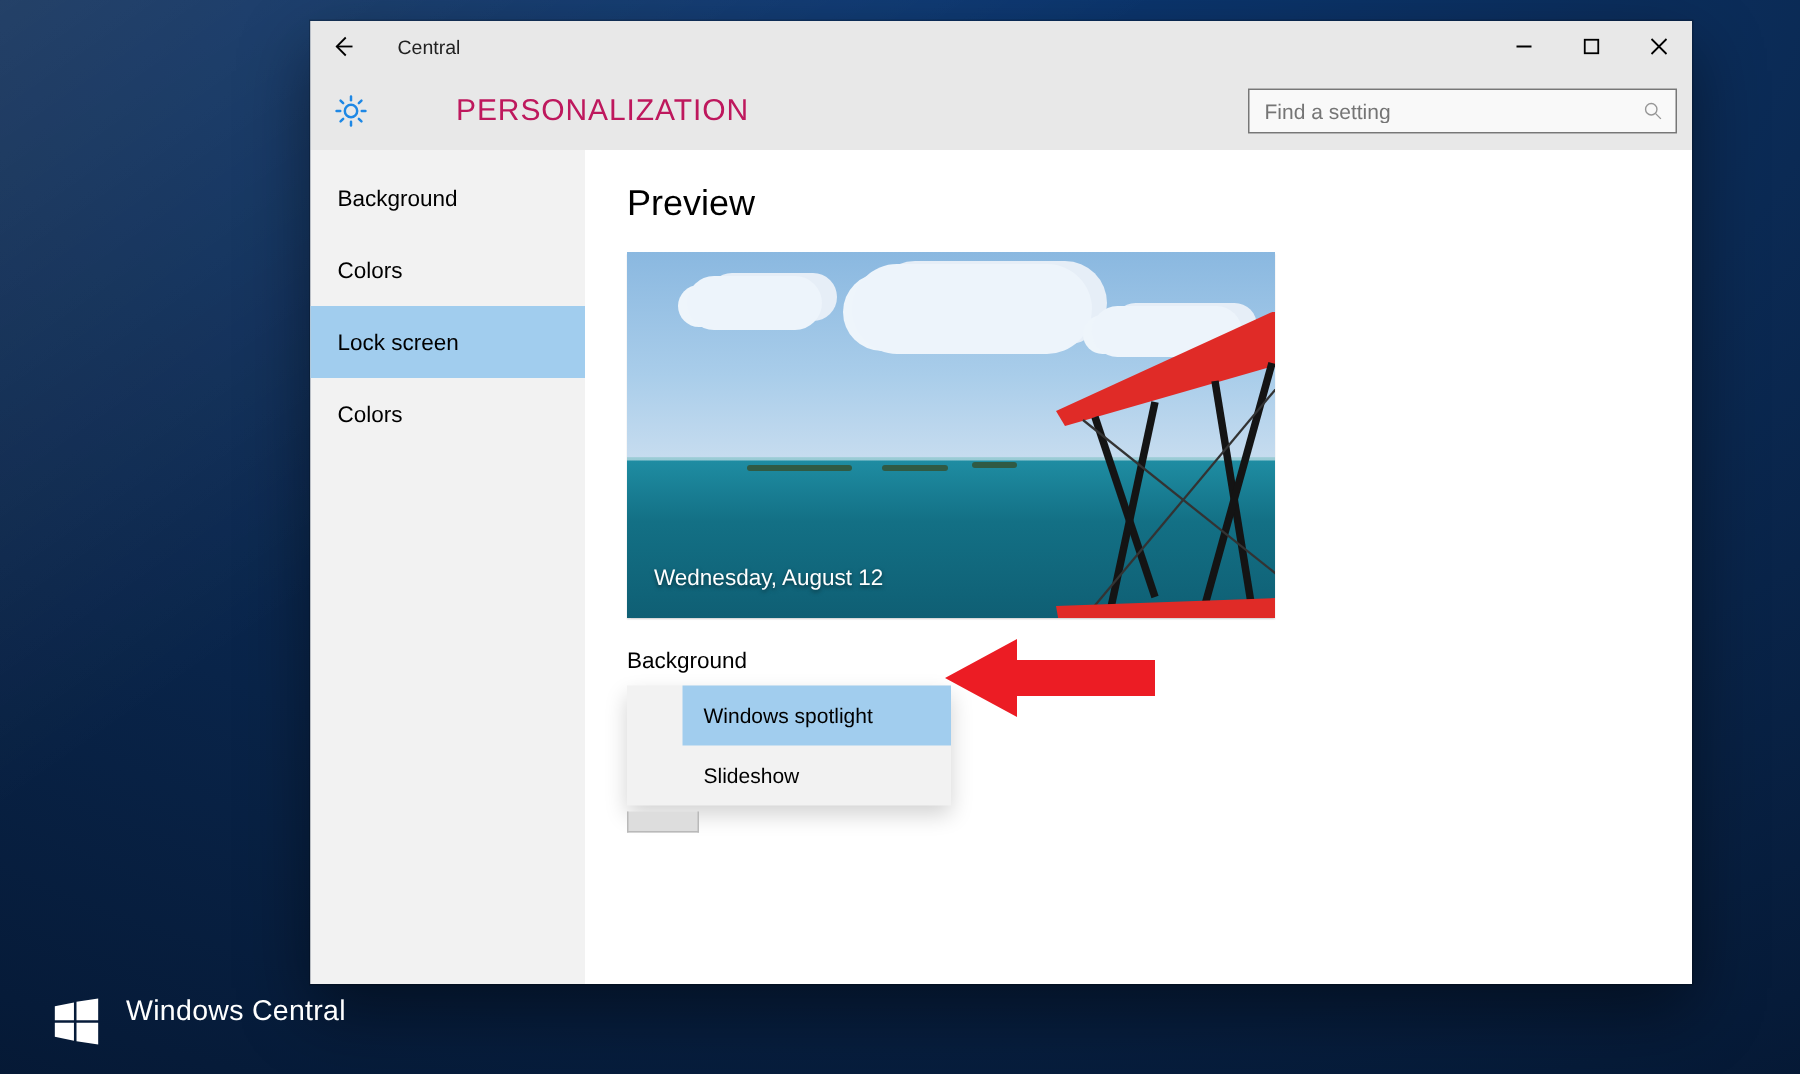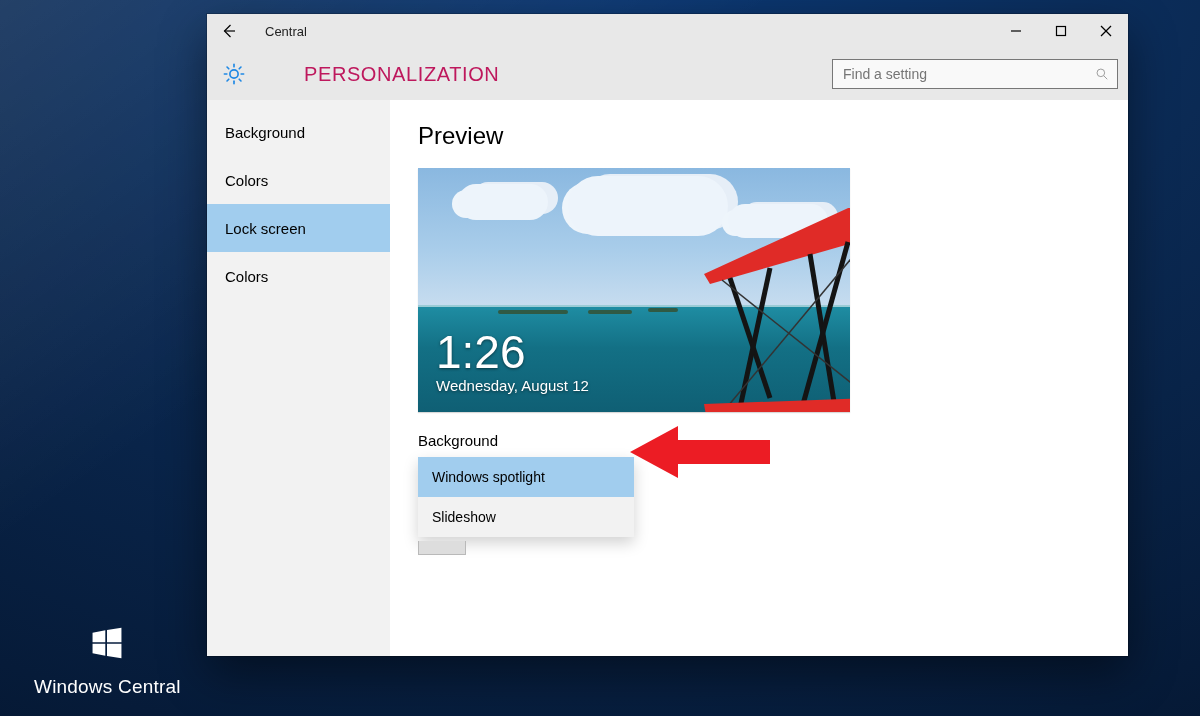--- a/index.html
+++ b/index.html
@@ -22,23 +22,22 @@
     background:
       linear-gradient( 145deg, rgba(255,255,255,0.10) 0%, rgba(255,255,255,0.0) 35%),
       linear-gradient( -30deg, rgba(0,0,0,0.45) 0%, rgba(0,0,0,0.0) 45%);
     mix-blend-mode: screen;
     pointer-events: none;
   }
   
   .watermark {
     position: absolute;
     left: 34px; bottom: 18px;
-    display: flex; align-items: center; gap: 16px;
+    display: flex; align-items: flex-start; gap: 16px;
     color: #fff;
-    flex-direction: column;
   }
   .watermark .logo {
     width: 34px; height: 34px;
   }
   .watermark .text {
     font-size: 19px; font-weight: 300;
     letter-spacing: 0.2px;
   }
   
   .window {
@@ -170,20 +169,21 @@
     background: #f2f2f2;
     box-shadow: 0 6px 14px rgba(0,0,0,0.18);
   }
   .dropdown-list .opt {
     height: 40px;
     padding-left: 14px;
     display: flex; align-items: center;
     font-size: 14px;
     cursor: pointer;
     border-bottom: 1px solid rgba(0,0,0,0);
+    margin-left: 37px;
   }
   .dropdown-list .opt.selected { background:#a1cdee; }
   .select-slice {
     margin-top:4px;
     width:48px; height:14px;
     border:1px solid #b9b9b9;
     border-top:none;
     background:#ddd;
   }
 
@@ -298,21 +298,20 @@
               <line x1="140" y1="46" x2="165" y2="200" stroke="#141414" stroke-width="5"></line>
               <line x1="178" y1="34" x2="132" y2="200" stroke="#141414" stroke-width="5"></line>
 
               <line x1="52" y1="72" x2="190" y2="182" stroke="#333" stroke-width="1.5"></line>
               <line x1="190" y1="40" x2="58" y2="198" stroke="#333" stroke-width="1.5"></line>
 
               <polygon points="200,190 200,230 40,230 34,196" fill="#e02b27"></polygon>
             </svg>
           </div>
           <div class="clock-wrap">
-            <div class="time">1:26</div>
             <div class="date">Wednesday, August 12</div>
           </div>
         </div>
 
         <div class="field-label">Background</div>
 
         <div class="dropdown-list">
           <div class="opt selected">
               <span>Windows spotlight</span>
             </div>

